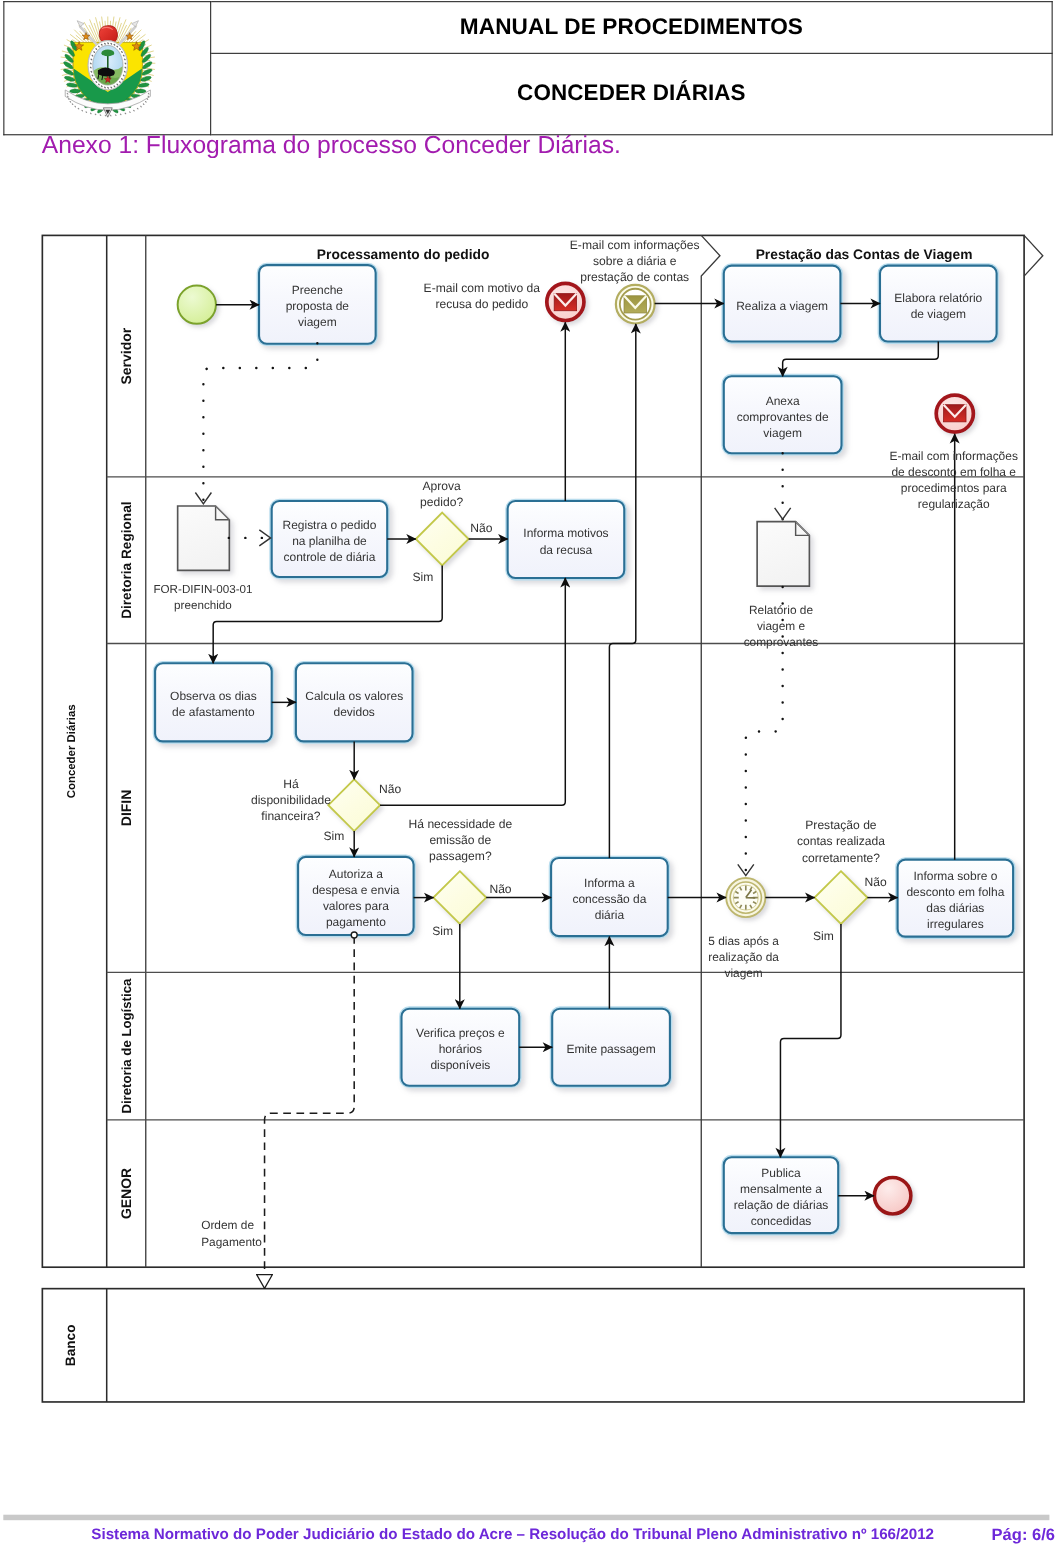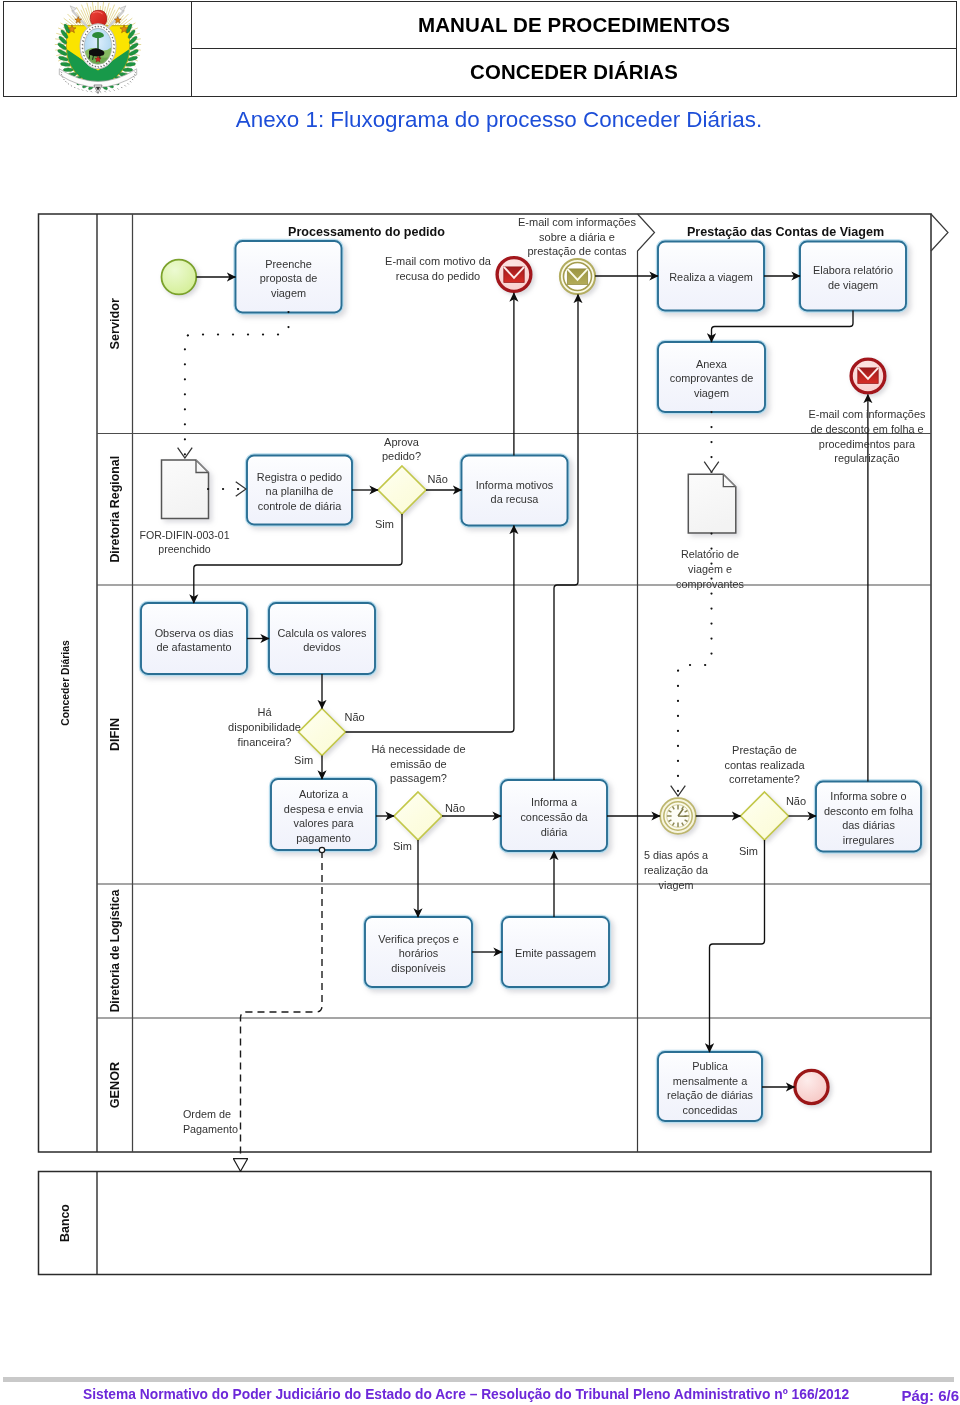--- a/index.html
+++ b/index.html
@@ -1,23 +1,23 @@
 <!DOCTYPE html>
 <html><head>
 <meta charset="utf-8">
 <style>
   html,body{margin:0;padding:0;background:#ffffff;}
   body{width:960px;height:1405px;position:relative;font-family:"Liberation Sans",sans-serif;overflow:hidden;}
-  .hdr-table{position:absolute;left:3px;top:1px;width:954px;height:96px;border-collapse:collapse;table-layout:fixed;}
+  .hdr-table{position:absolute;left:3px;top:1px;width:954px;height:122px;border-collapse:collapse;table-layout:fixed;}
   .hdr-table td{border:1.5px solid #2b2b2b;padding:0;}
   .hdr-logo-cell{width:187px;text-align:center;vertical-align:middle;}
   .crest{display:block;margin:0 auto;}
   .hdr-title{font-size:20.55px;font-weight:bold;color:#000;text-align:center;letter-spacing:0.1px;}
   .hdr-sub{font-size:20.4px;font-weight:bold;color:#000;text-align:center;letter-spacing:0.1px;}
-  .anexo{position:absolute;left:38px;top:107px;width:922px;text-align:center;font-size:22.4px;color:#1d4ed8;}
+  .anexo{position:absolute;left:38px;top:119px;width:922px;text-align:left;font-size:22.4px;color:#a21caf;}
   .footrule{position:absolute;left:3px;top:1377px;width:951px;height:5px;background:#c9c9c9;}
   .foottext{position:absolute;left:0;top:1387px;width:960px;font-size:13.8px;font-weight:bold;color:#6d28d9;height:18px;}
   .foottext .main{position:absolute;left:83px;top:0;white-space:nowrap;}
   .foottext .pg{position:absolute;left:auto;right:1px;top:0;white-space:nowrap;font-size:15px;}
   svg.flow{position:absolute;left:0;top:150px;}
   svg text{font-family:"Liberation Sans",sans-serif;}
 </style>
 </head>
 <body>
 

